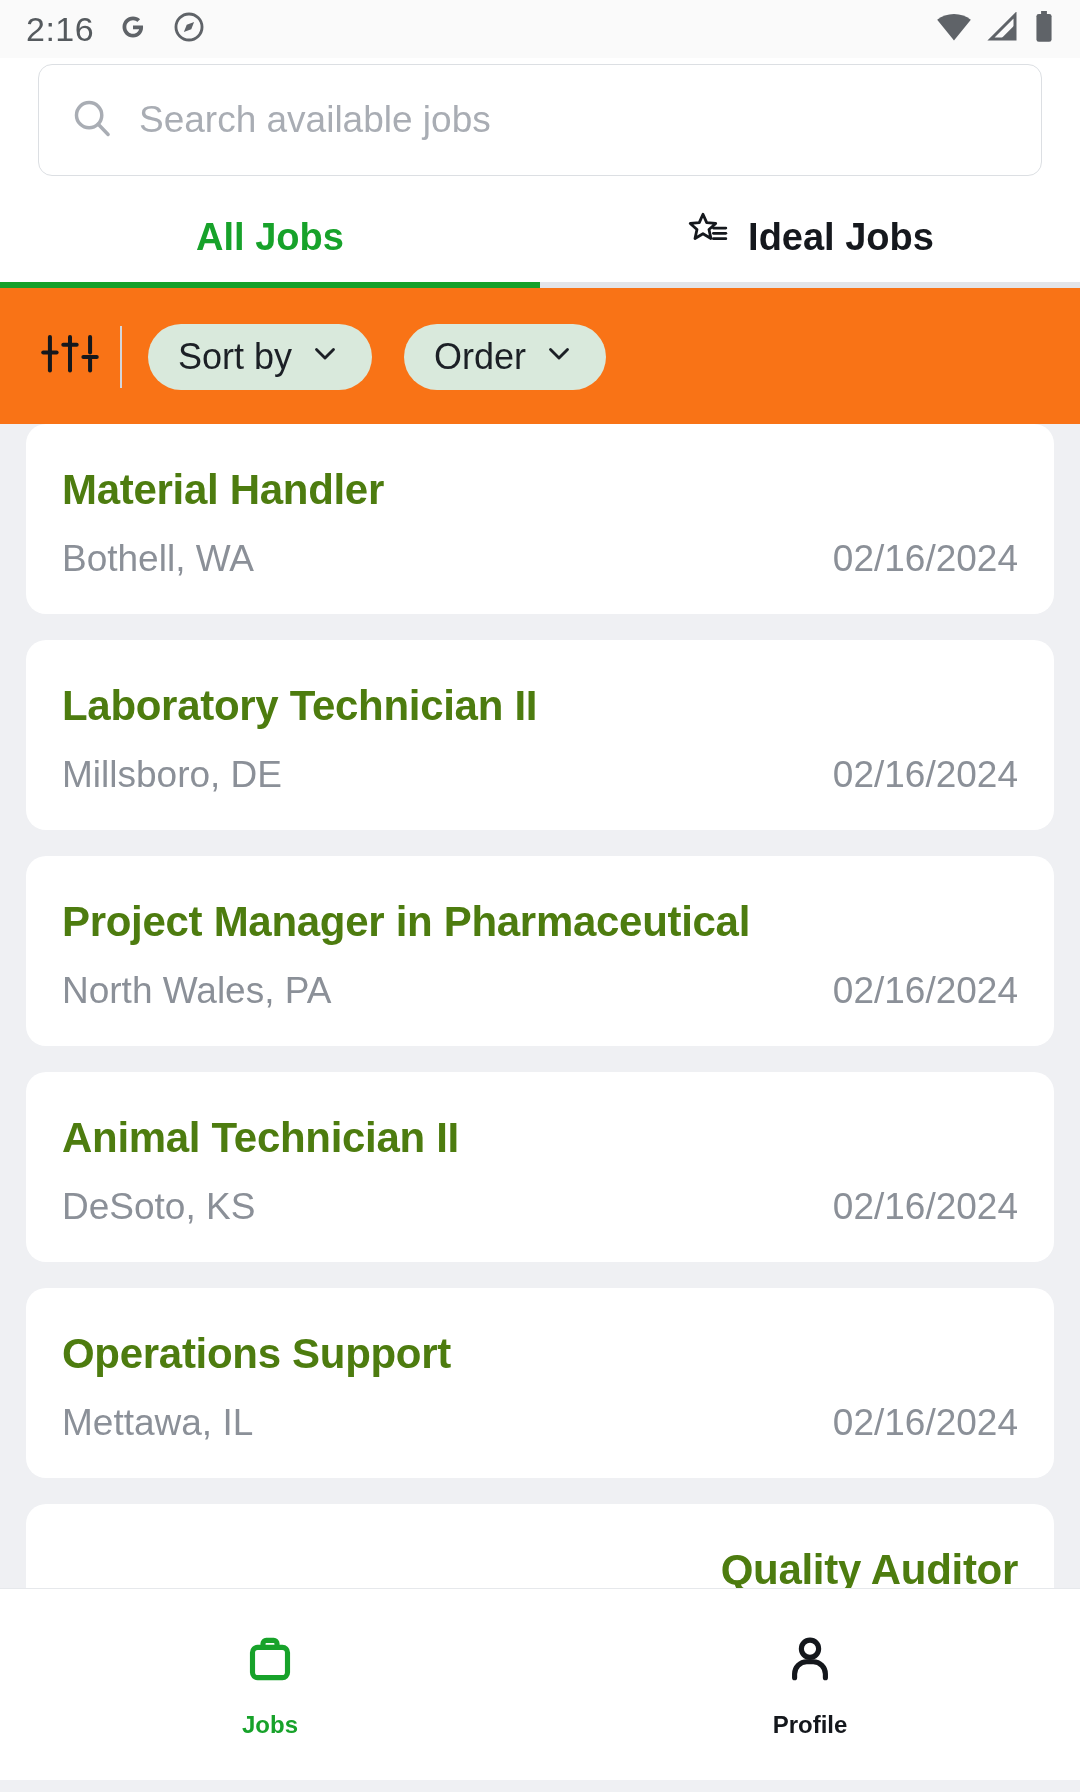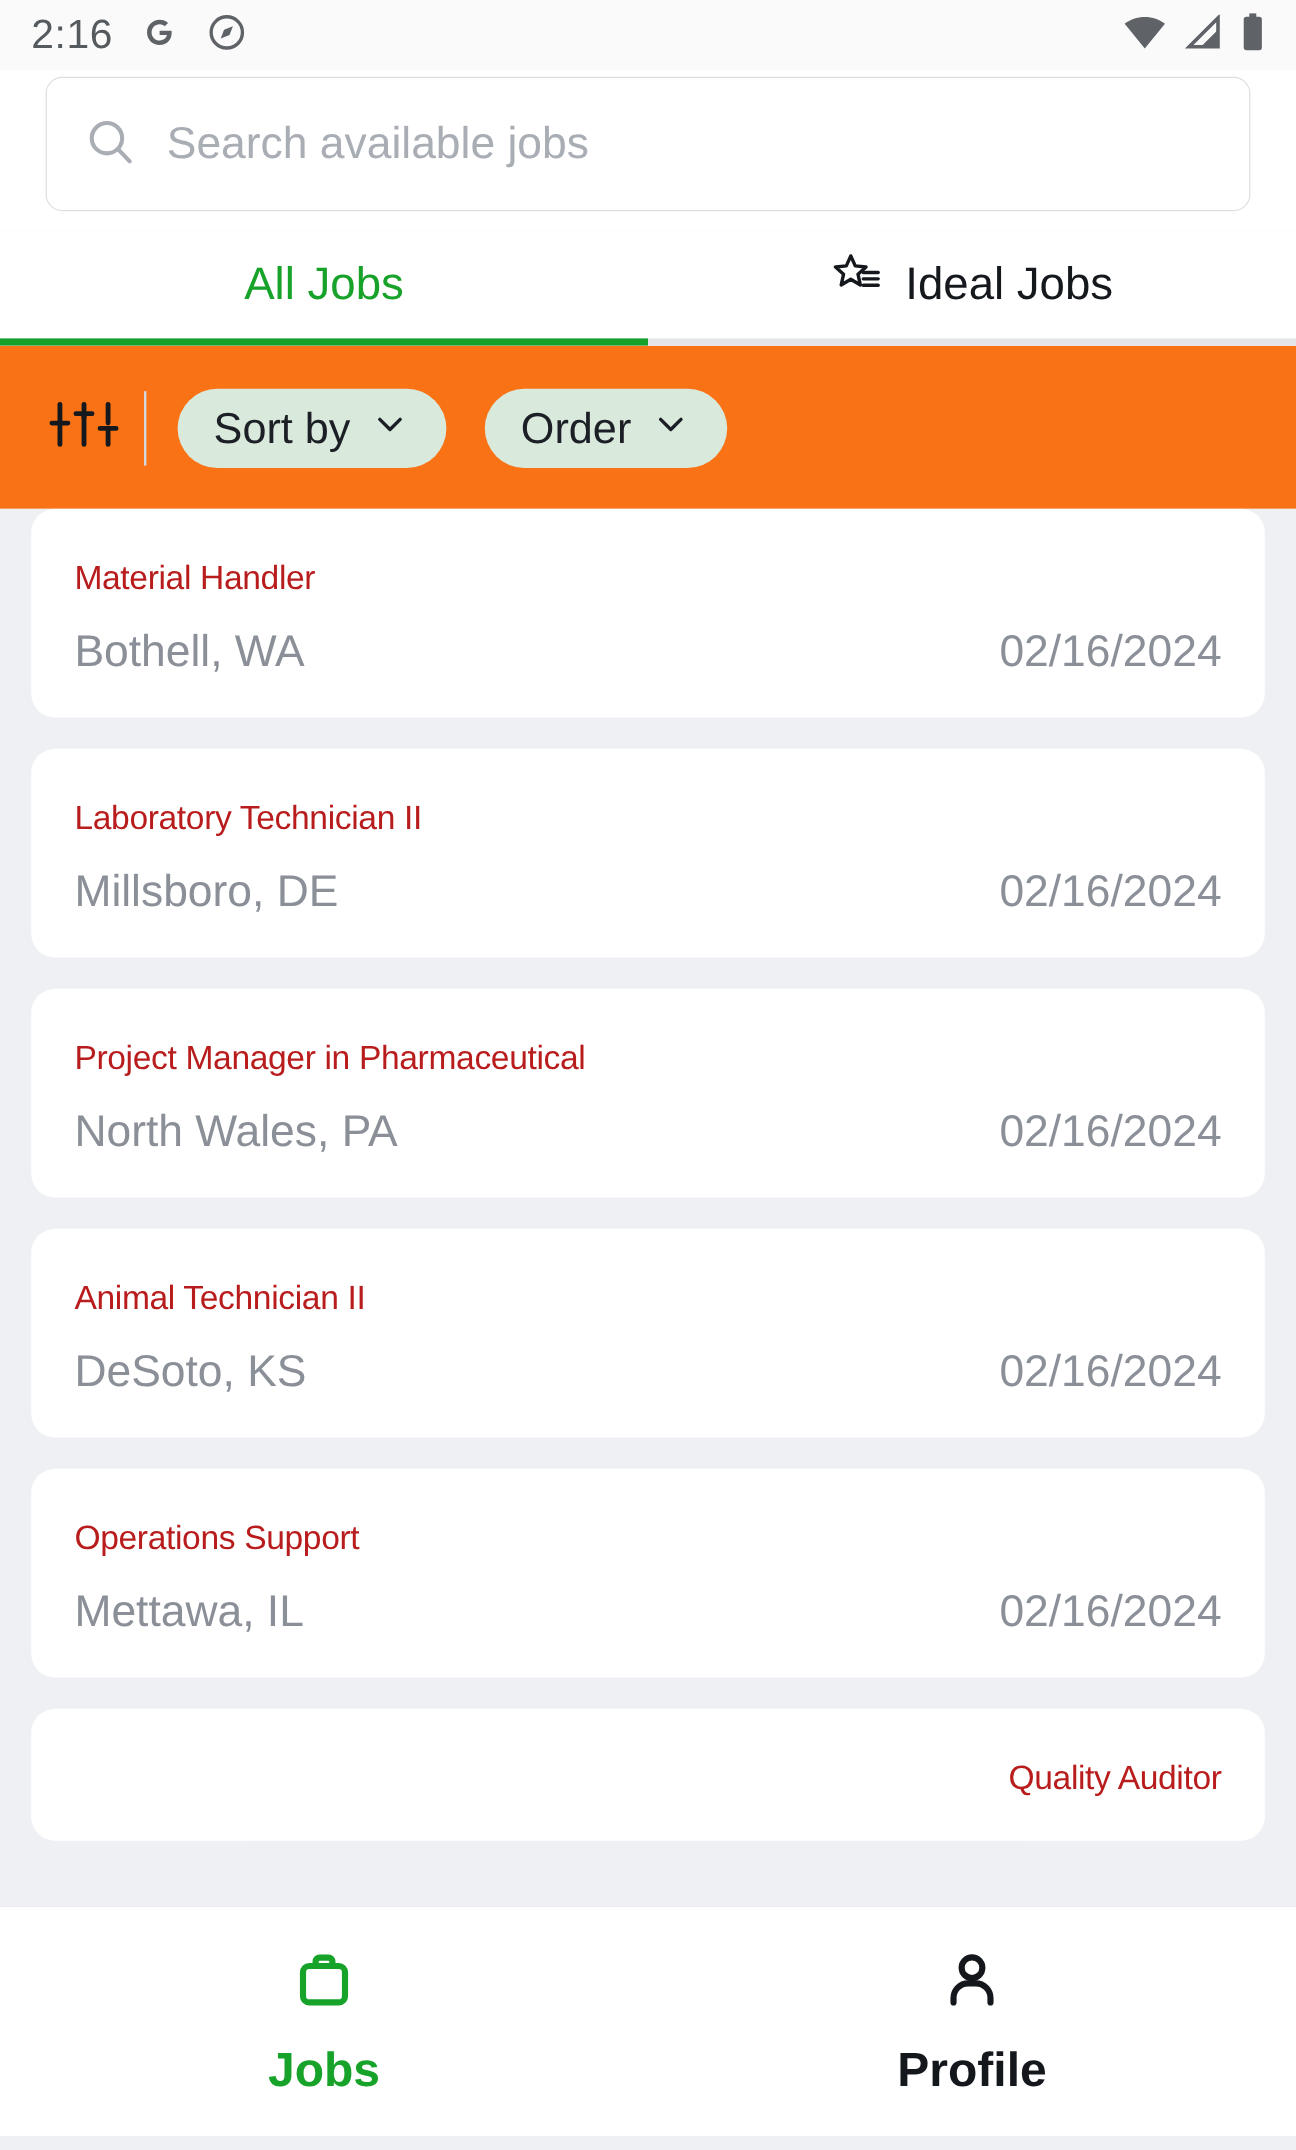--- a/index.html
+++ b/index.html
@@ -31,21 +31,21 @@
     border:none; outline:none; background:transparent;
     font-family:"Liberation Sans", sans-serif;
     font-size:37px; color:#2b2f36; width:100%;
   }
   .search-input::placeholder { color:#a9adb4; }
 
   
   .tabs { background:#ffffff; flex:none; display:flex; position:relative; }
   .tab {
     flex:1; height:96px; display:flex; align-items:center; justify-content:center;
-    gap:16px; font-size:38px; font-weight:normal; cursor:pointer;
+    gap:16px; font-size:38px; font-weight:bold; cursor:pointer;
     border-bottom:6px solid #e3e5e9;
   }
   .tab.active { color:#17a22a; border-bottom:6px solid #16a02a; }
   .tab.inactive { color:#15181d; }
 
   
   .filterrow {
     flex:none; display:flex; align-items:center; gap:0;
     padding:36px 38px 34px 38px; background:#f97316;
   }
@@ -57,36 +57,36 @@
     padding:0 30px; font-size:36px; color:#1c2026; cursor:pointer;
     margin-right:32px;
   }
 
   
   .listwrap { flex:1; overflow:hidden; padding:0 26px; background:#eff0f3; position:relative; }
   .card {
     background:#ffffff; border-radius:20px; padding:42px 36px 34px 36px;
     margin-bottom:26px;
   }
-  .card-title { font-size:28px; font-weight:normal; color:#b91c1c; letter-spacing:-0.3px; }
+  .card-title { font-size:42px; font-weight:bold; color:#4d7c0f; letter-spacing:-0.3px; }
   .card-row { display:flex; align-items:baseline; justify-content:space-between; margin-top:24px; }
   .card-loc { font-size:37px; color:#8b9098; }
   .card-date { font-size:37px; color:#8b9098; }
   .card.clipped { padding-bottom:0; height:110px; overflow:hidden;text-align:right; }
 
   
   .bottomnav {
     flex:none; height:192px; background:#ffffff; display:flex;
     border-top:1.5px solid #e6e8eb;
   }
   .navitem {
     flex:1; display:flex; flex-direction:column; align-items:center;
     justify-content:center; gap:20px; cursor:pointer;
   }
-  .navlabel { font-size:40px; font-weight:bold; }
+  .navlabel { font-size:24px; font-weight:bold; }
   .navitem.active .navlabel { color:#17a22a; }
   .navitem.inactive .navlabel { color:#14171c; }
 </style>
 </head>
 <body>
 
 <div class="phone">
 
   <div class="statusbar">
     <div class="sb-left">

